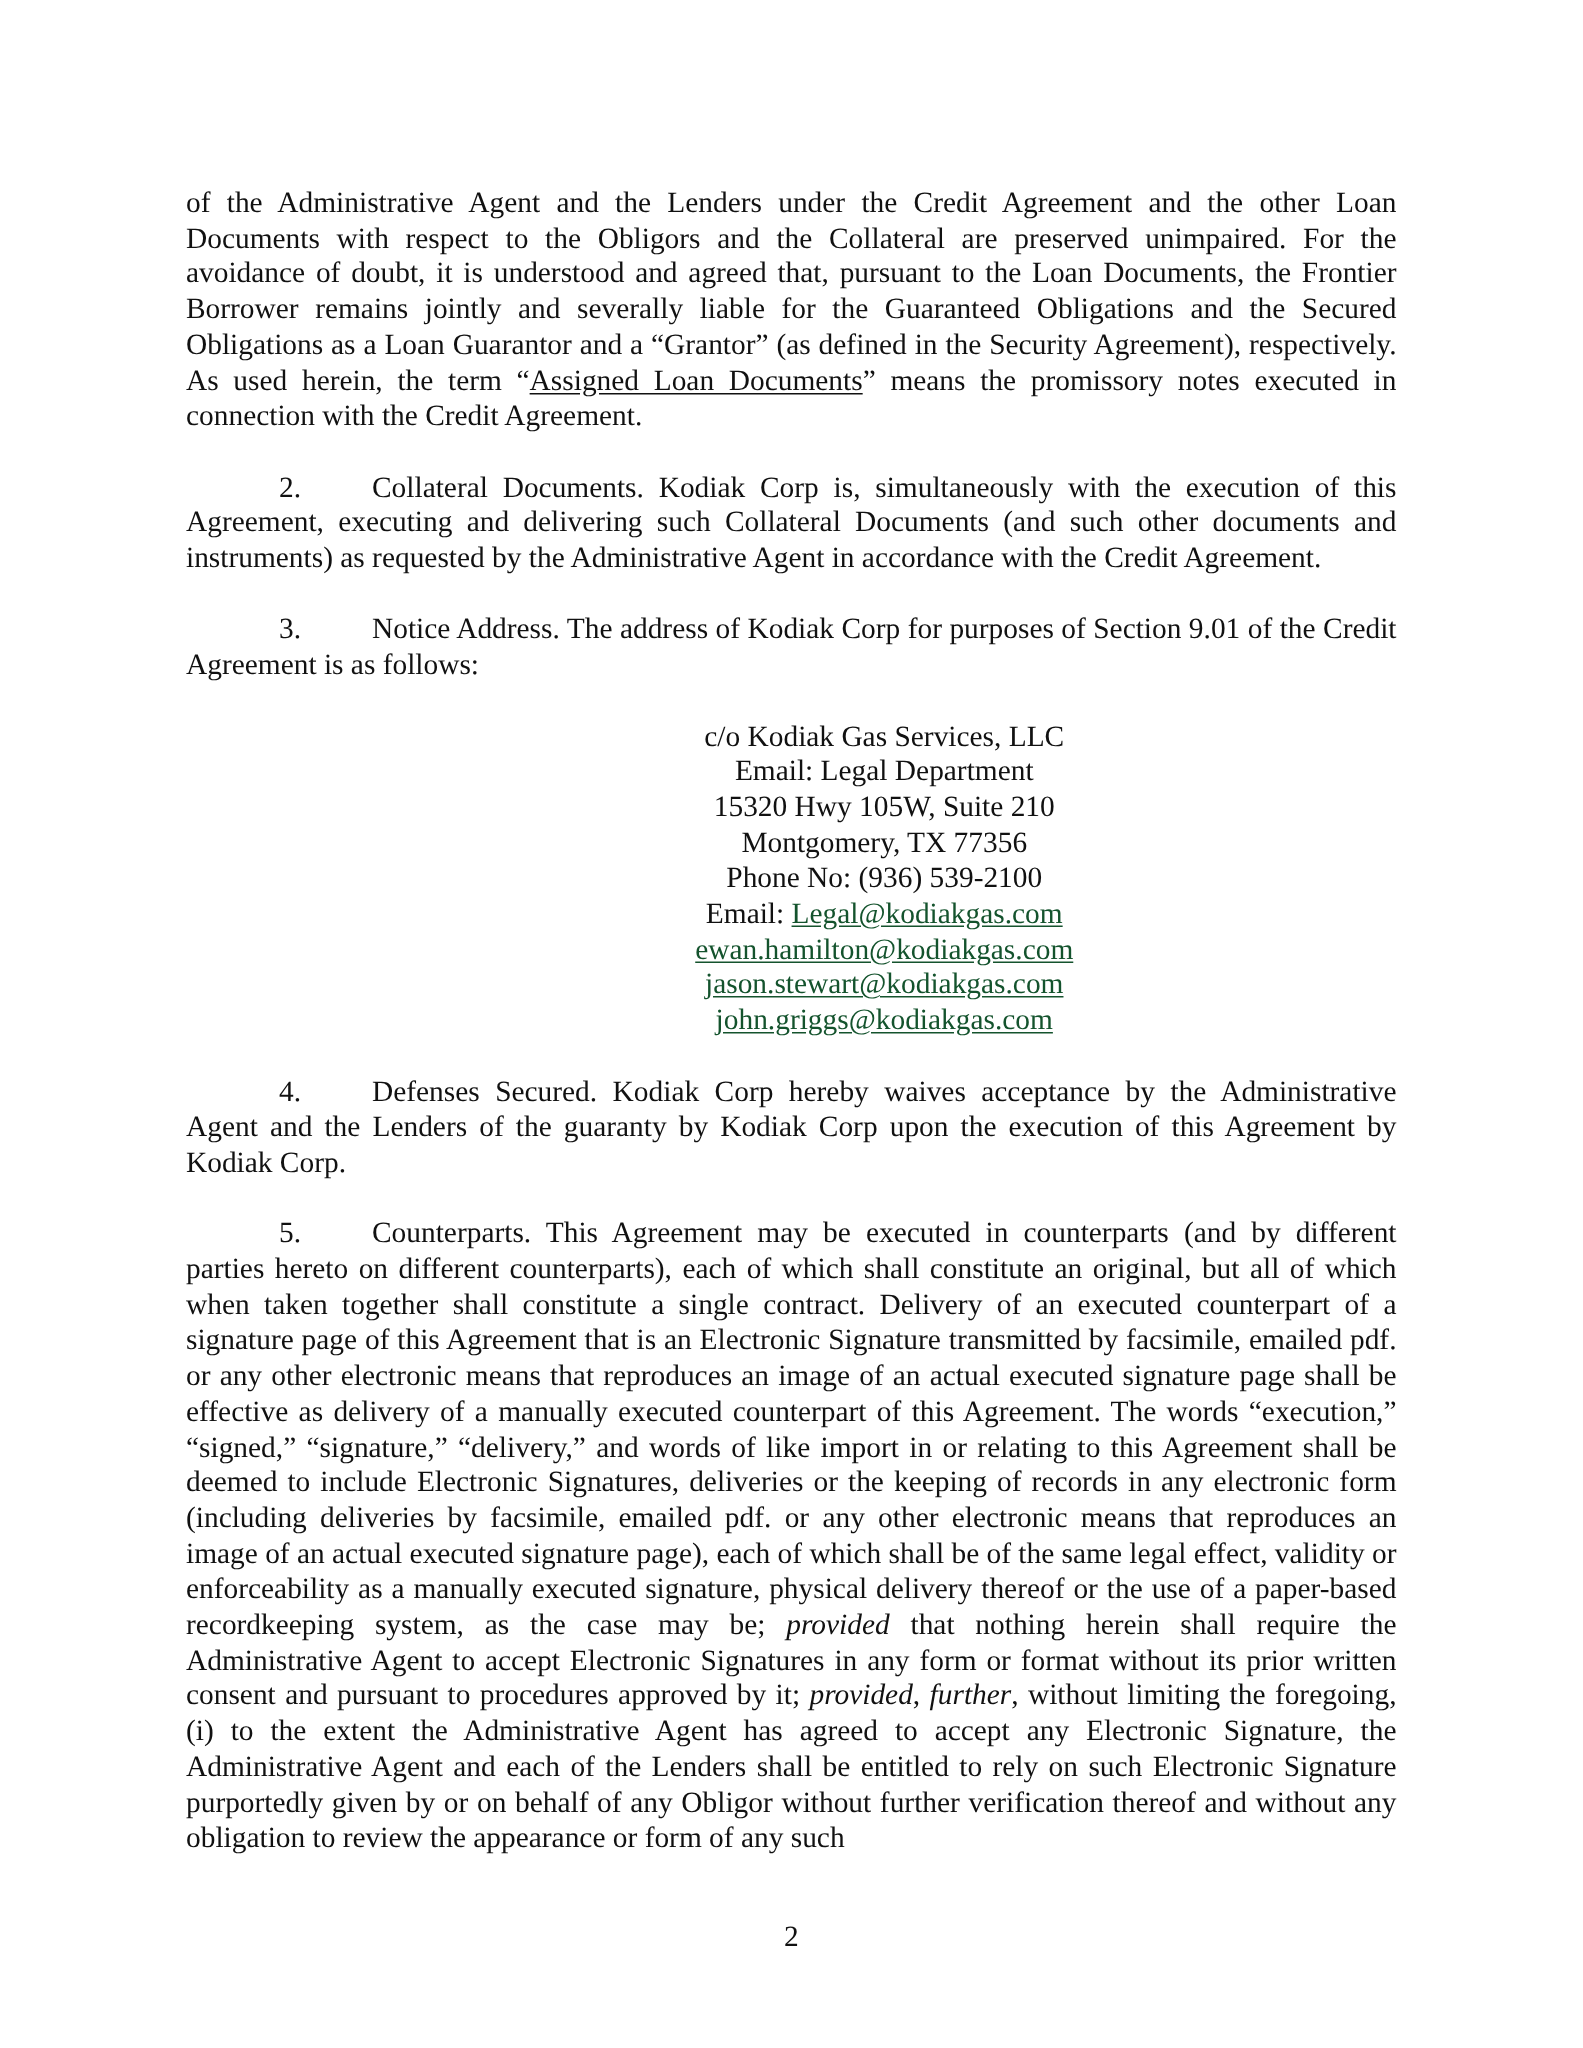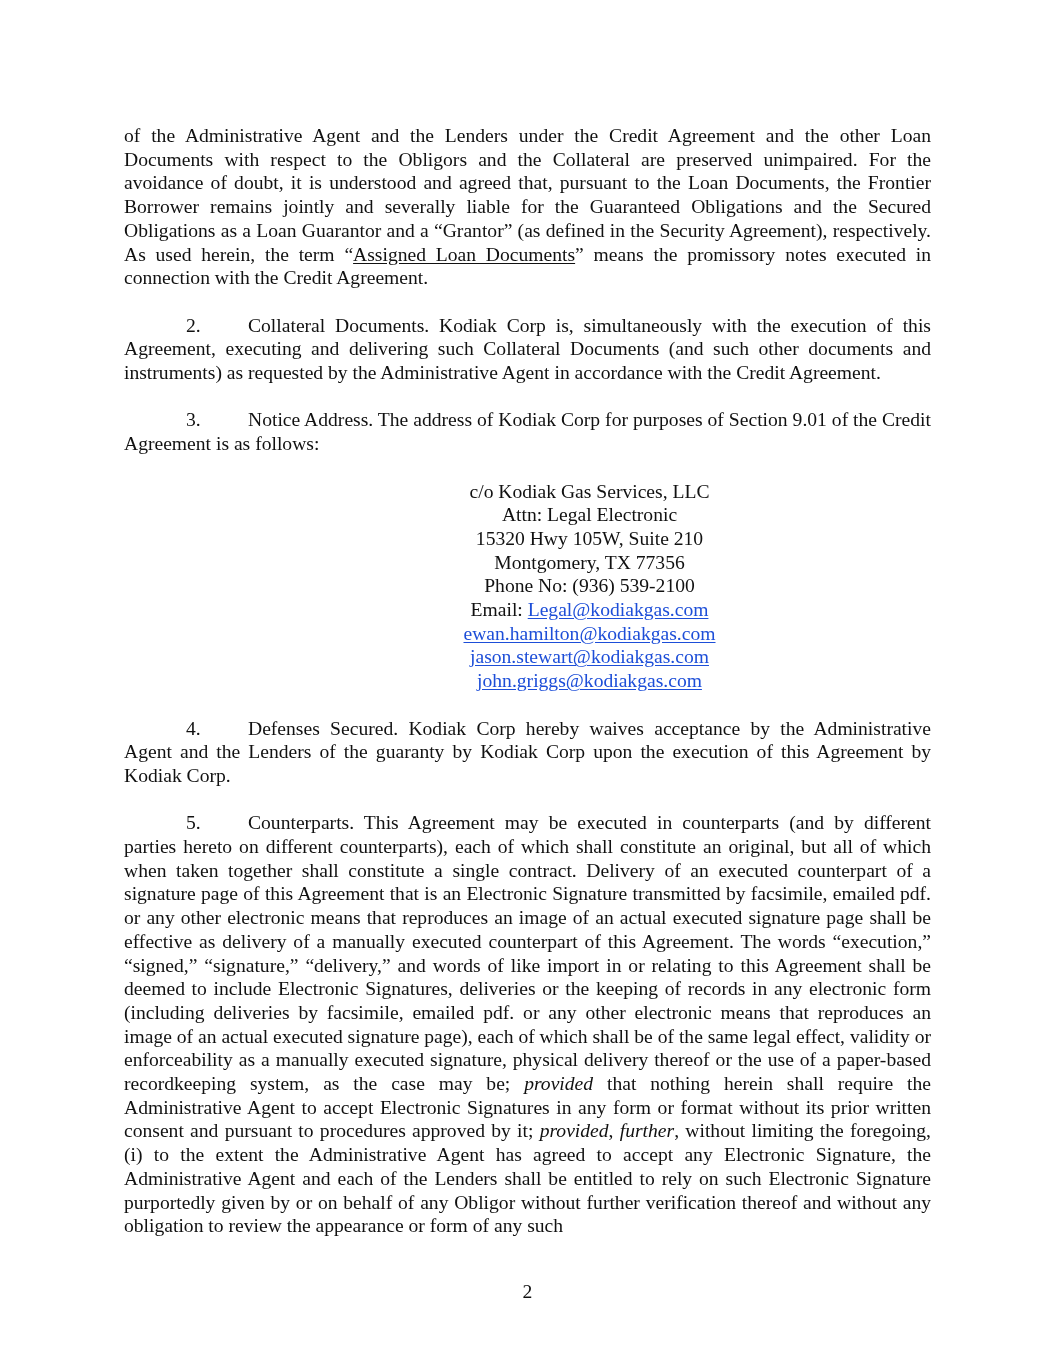--- a/index.html
+++ b/index.html
@@ -39,21 +39,21 @@
     text-underline-offset: 2px;
   }
   .address {
     margin: 0 0 23.7px 124px;
     text-align: center;
   }
   .address-line {
     display: block;
   }
   a.link {
-    color: #1d4ed8;
+    color: #14532d;
     text-decoration: underline;
     text-underline-offset: 2px;
   }
   .page-number {
     position: absolute;
     left: 0;
     width: 1055px;
     top: 1280px;
     text-align: center;
   }
@@ -64,21 +64,21 @@
 <div class="page">
 
   <p class="para"><span>of the Administrative Agent and the Lenders under the Credit Agreement and the other Loan Documents with respect to the Obligors and the Collateral are preserved unimpaired.  For the avoidance of doubt, it is understood and agreed that, pursuant to the Loan Documents, the Frontier Borrower remains jointly and severally liable for the Guaranteed Obligations and the Secured Obligations as a Loan Guarantor and a “Grantor” (as defined in the Security Agreement), respectively.  As used herein, the term “</span><u>Assigned Loan Documents</u><span>” means the promissory notes executed in connection with the Credit Agreement.</span></p>
 
   <p class="para"><span class="indent-num">2.</span><span class="heading-u">Collateral Documents</span><span>.  Kodiak Corp is, simultaneously with the execution of this Agreement, executing and delivering such Collateral Documents (and such other documents and instruments) as requested by the Administrative Agent in accordance with the Credit Agreement.</span></p>
 
   <p class="para"><span class="indent-num">3.</span><span class="heading-u">Notice Address</span><span>.  The address of Kodiak Corp for purposes of Section 9.01 of the Credit Agreement is as follows:</span></p>
 
   <div class="address">
     <span class="address-line">c/o Kodiak Gas Services, LLC</span>
-    <span class="address-line">Attn: Legal Electronic</span>
+    <span class="address-line">Email: Legal Department</span>
     <span class="address-line">15320 Hwy 105W, Suite 210</span>
     <span class="address-line">Montgomery, TX 77356</span>
     <span class="address-line">Phone No: (936) 539-2100</span>
     <span class="address-line"><span>Email: </span><a class="link">Legal@kodiakgas.com</a></span>
     <span class="address-line"><a class="link">ewan.hamilton@kodiakgas.com</a></span>
     <span class="address-line"><a class="link">jason.stewart@kodiakgas.com</a></span>
     <span class="address-line"><a class="link">john.griggs@kodiakgas.com</a></span>
   </div>
 
   <p class="para"><span class="indent-num">4.</span><span class="heading-u">Defenses Secured</span><span>.  Kodiak Corp hereby waives acceptance by the Administrative Agent and the Lenders of the guaranty by Kodiak Corp upon the execution of this Agreement by Kodiak Corp.</span></p>

